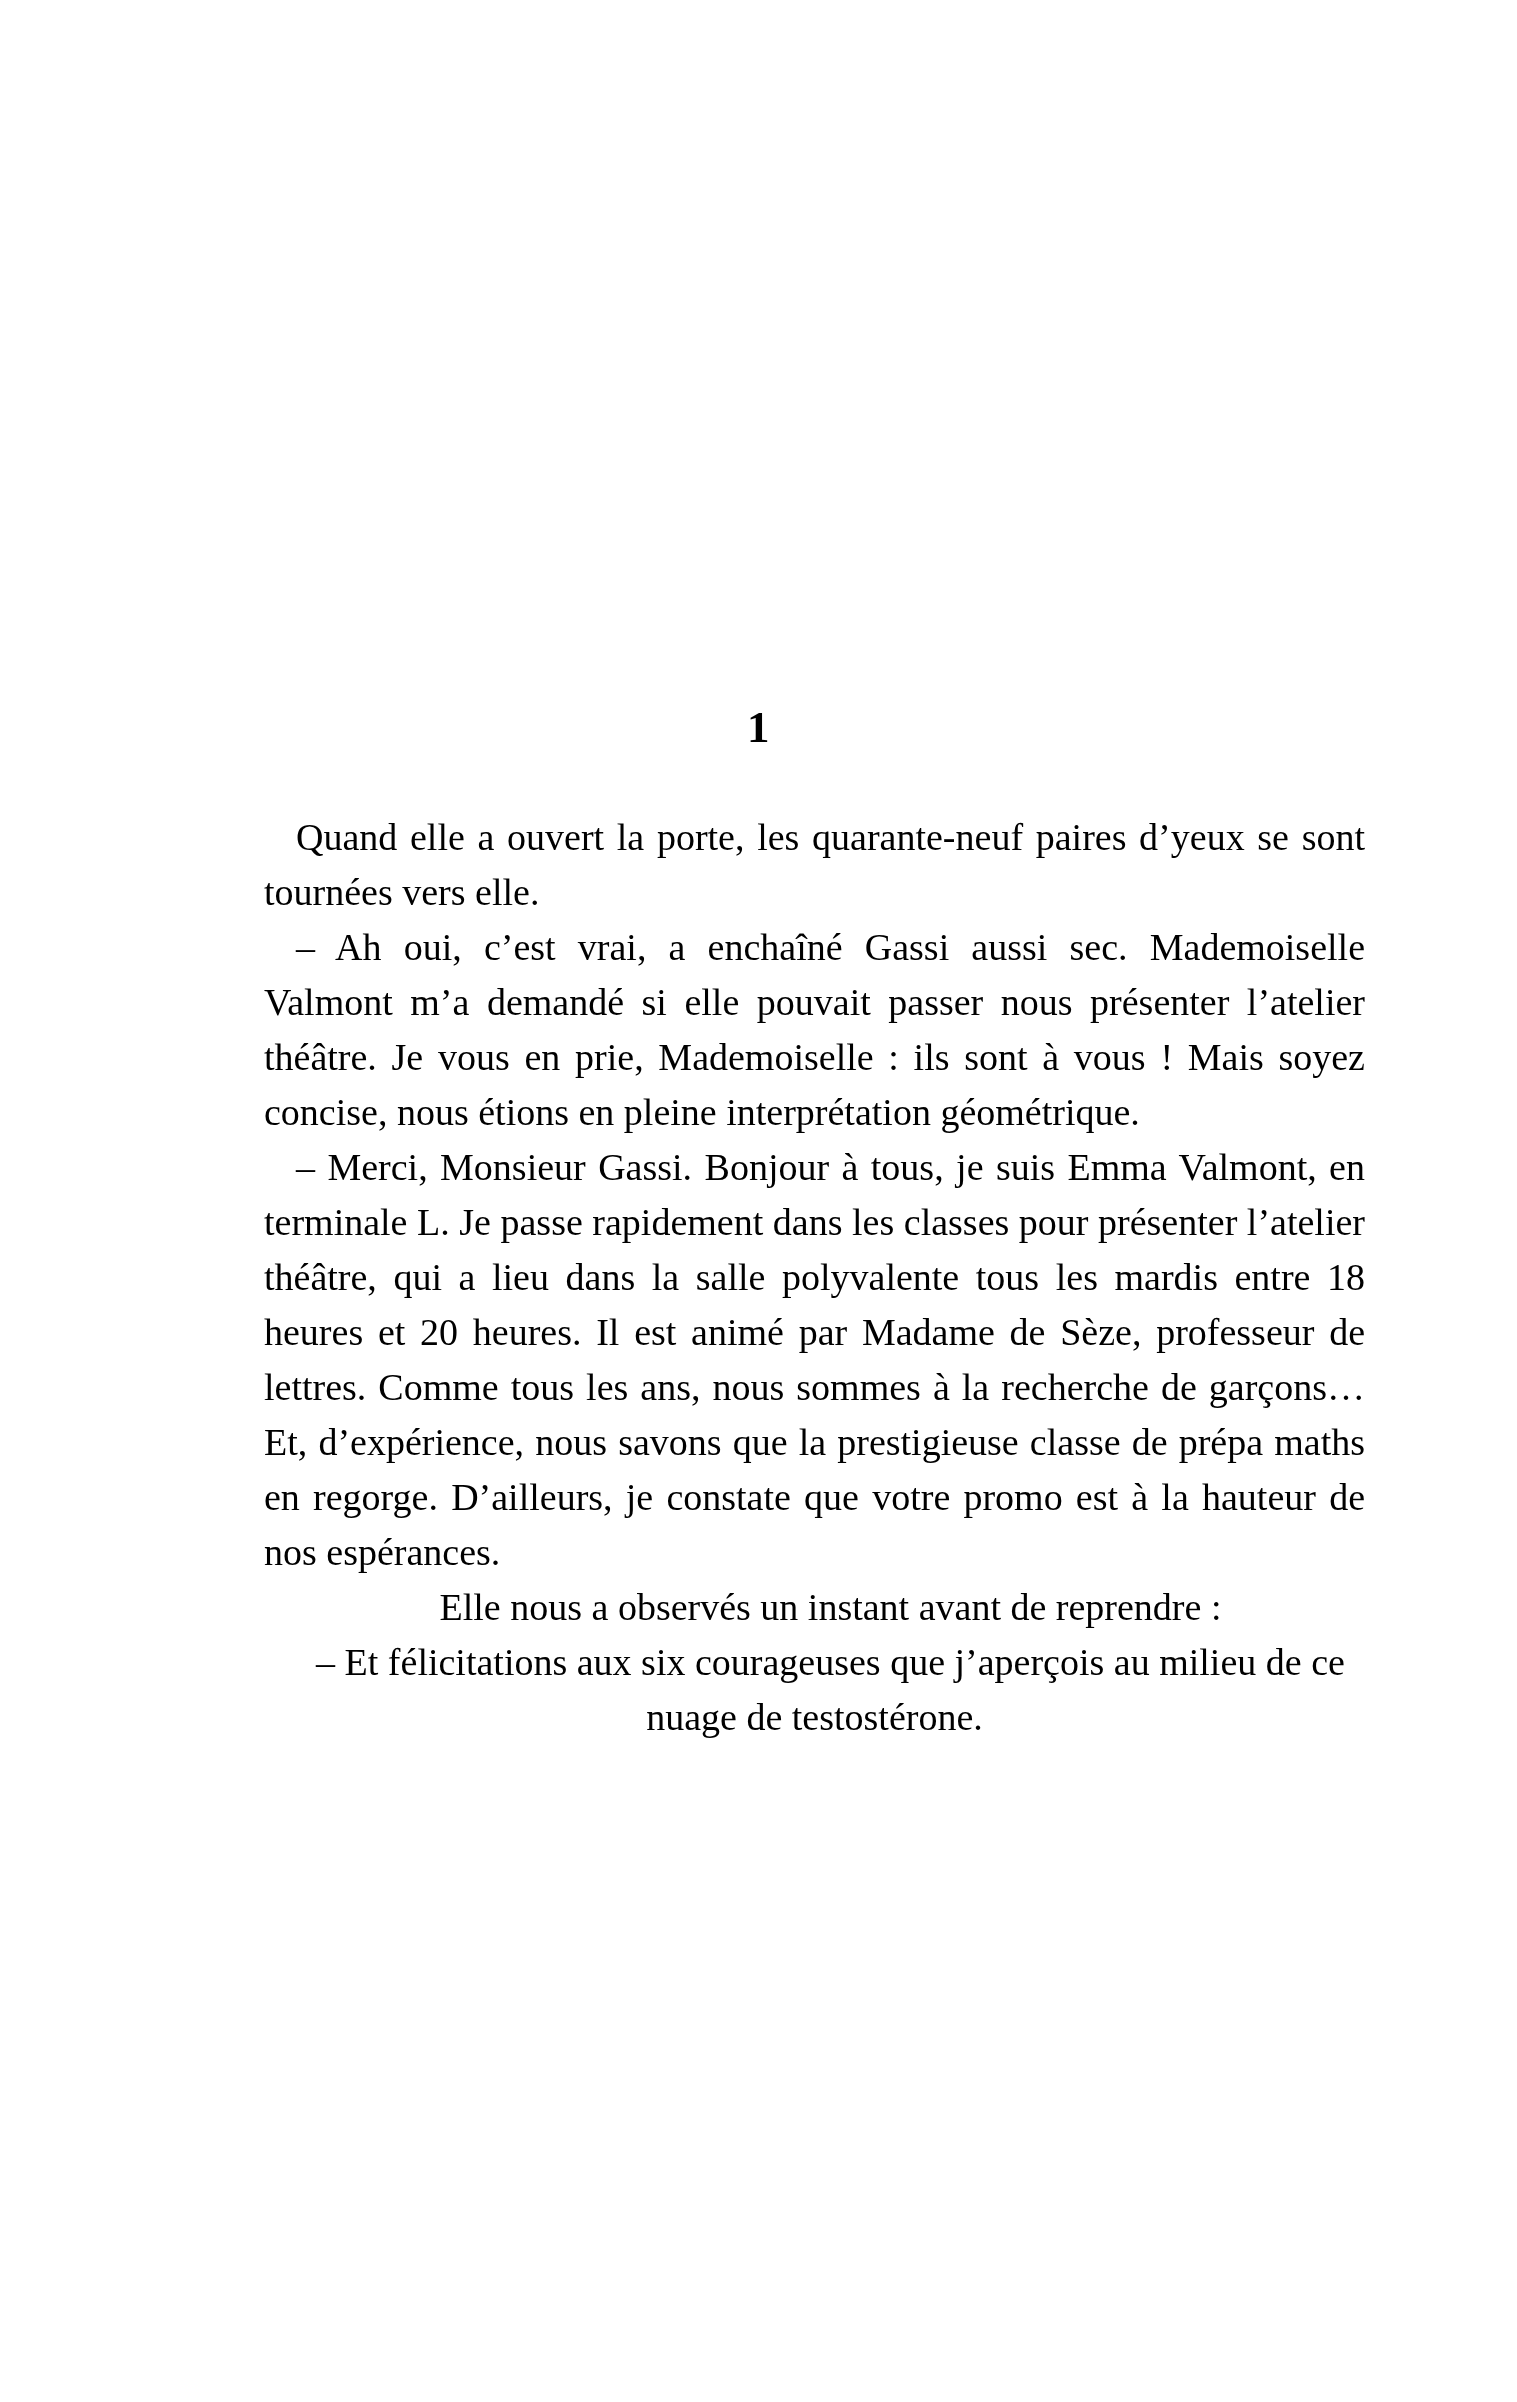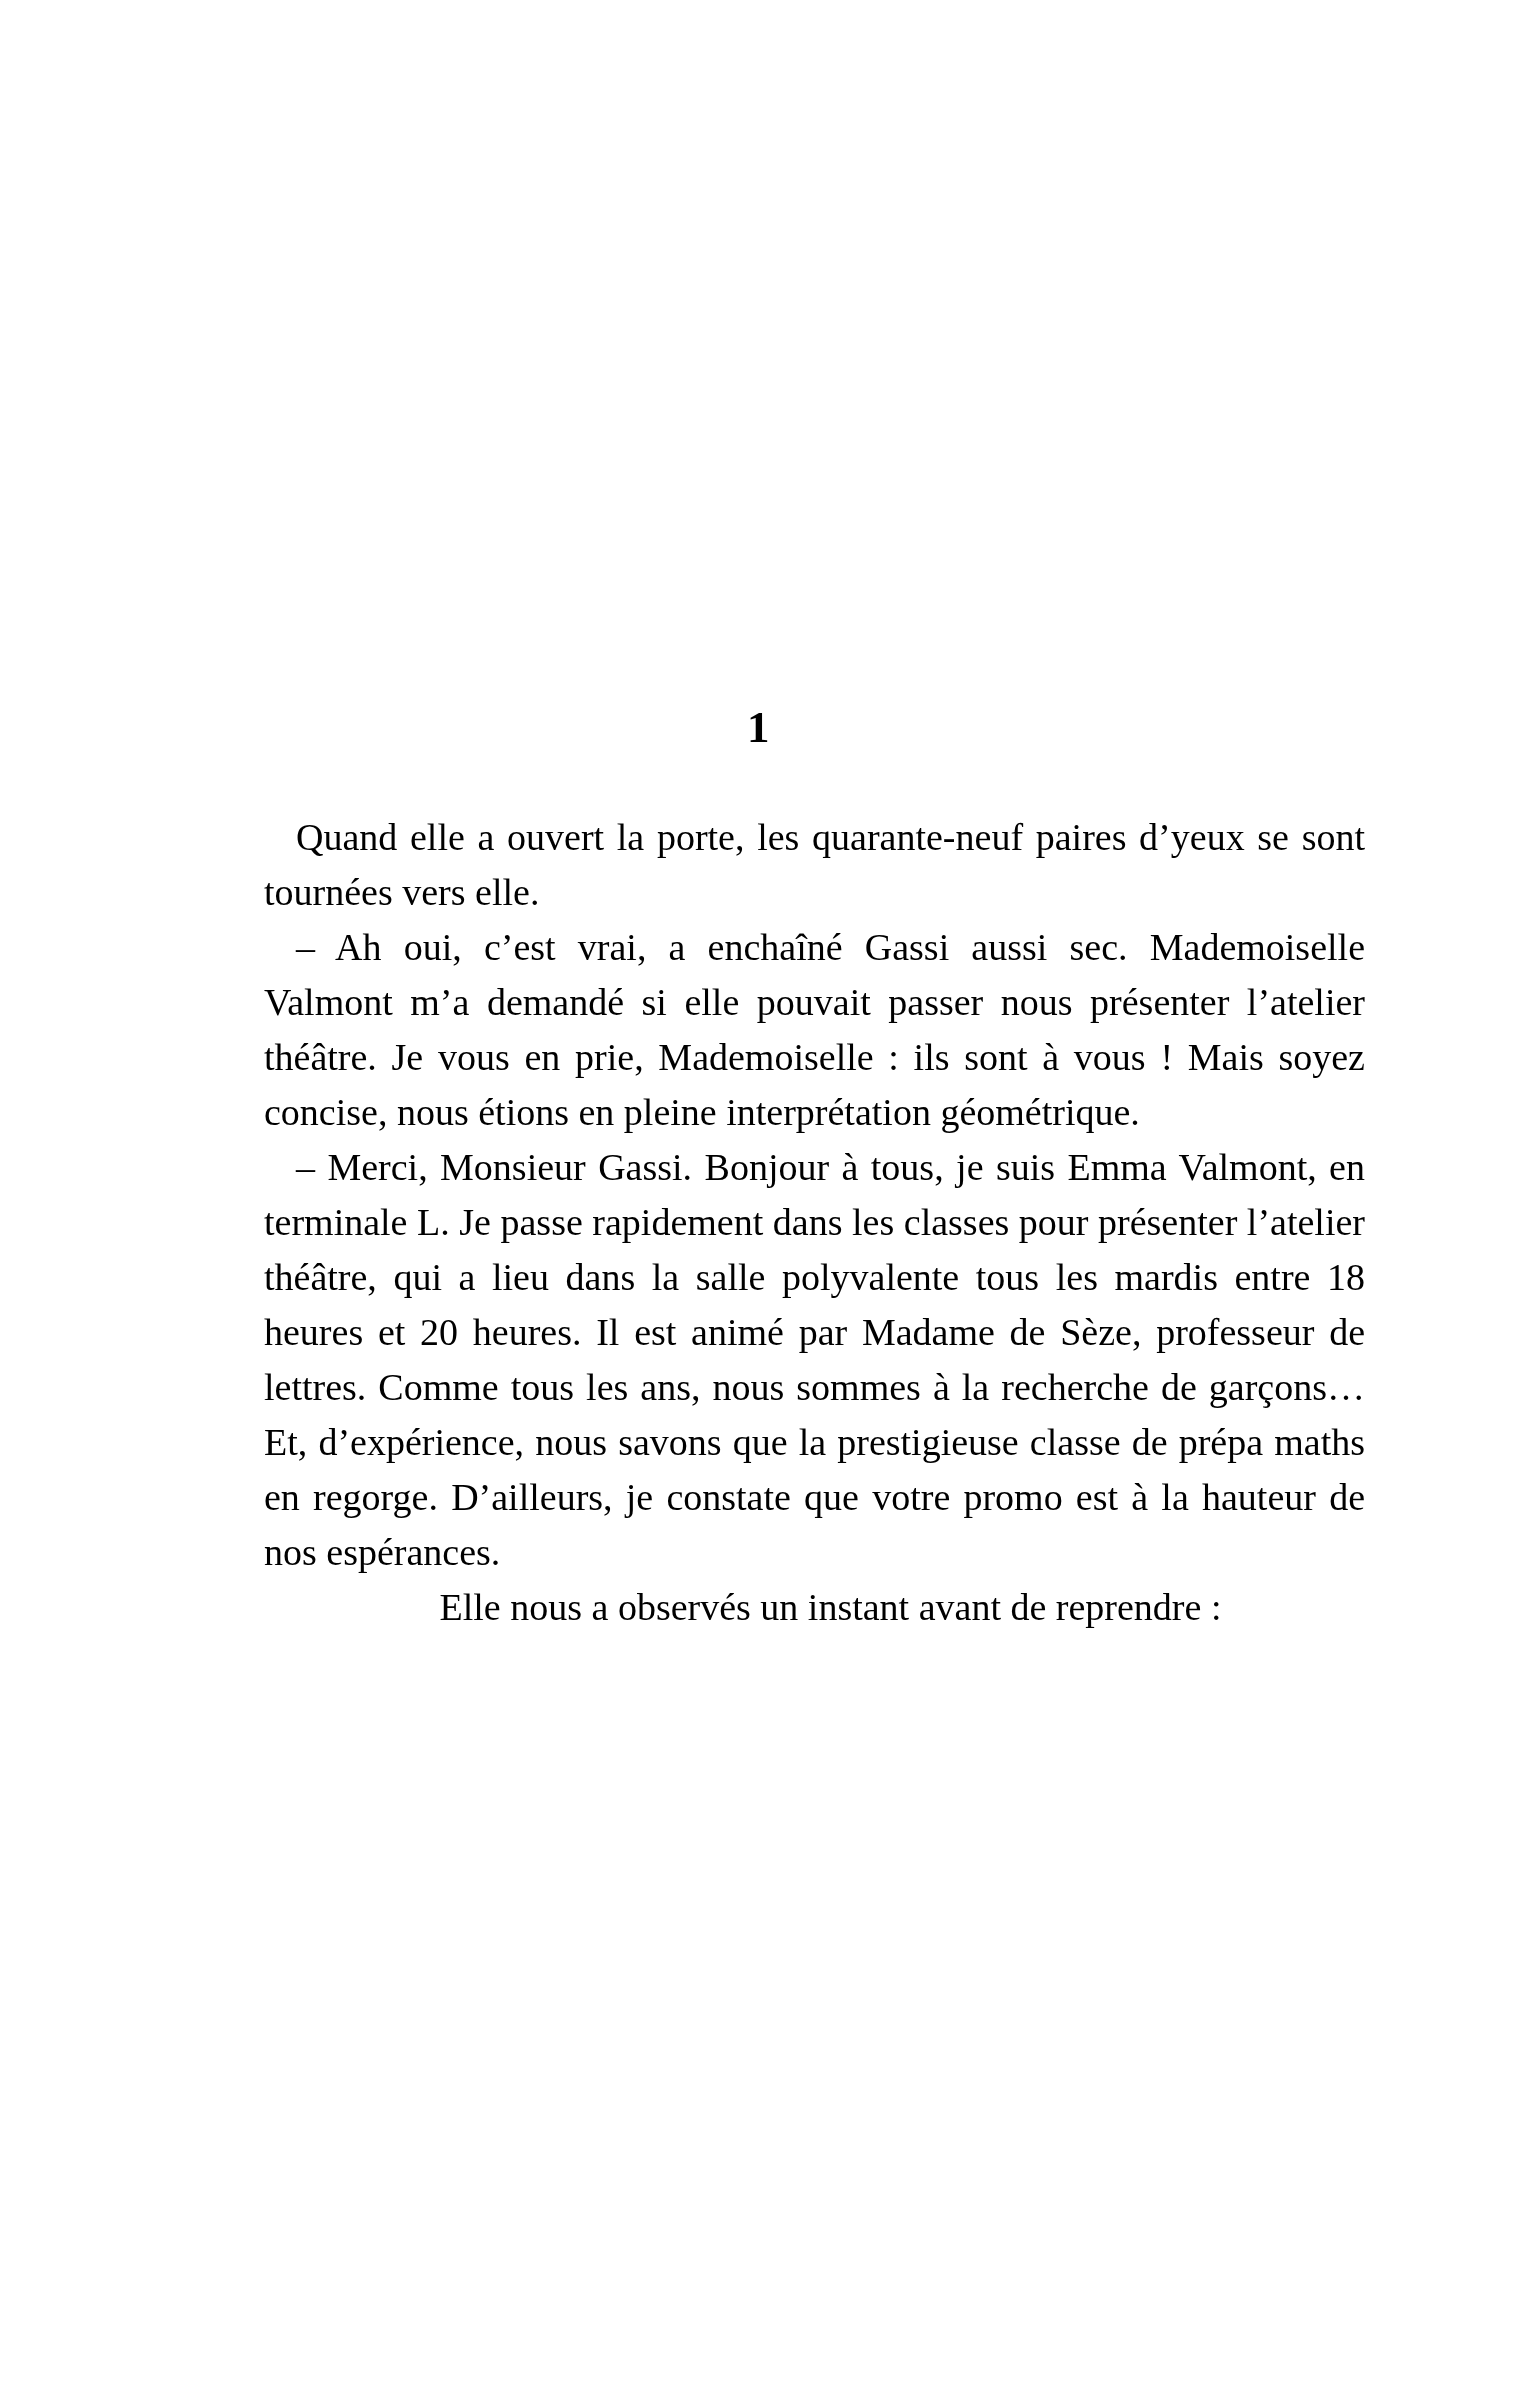--- a/index.html
+++ b/index.html
@@ -73,17 +73,18 @@
 
     <p class="para">Quand elle a ouvert la porte, les quarante-neuf paires d’yeux se sont tournées vers elle.</p>
 
     <p class="para">– Ah oui, c’est vrai, a enchaîné Gassi aussi sec. Mademoiselle Valmont m’a demandé si elle pouvait passer nous présenter l’atelier théâtre. Je vous en prie, Mademoiselle : ils sont à vous ! Mais soyez concise, nous étions en pleine interprétation géométrique.</p>
 
 
     <p class="para">– Merci, Monsieur Gassi. Bonjour à tous, je suis Emma Valmont, en terminale L. Je passe rapidement dans les classes pour présenter l’atelier théâtre, qui a lieu dans la salle polyvalente tous les mardis entre 18 heures et 20 heures. Il est animé par Madame de Sèze, professeur de lettres. Comme tous les ans, nous sommes à la recherche de garçons… Et, d’expérience, nous savons que la prestigieuse classe de prépa maths en regorge. D’ailleurs, je constate que votre promo est à la hauteur de nos espérances.</p>
 
     <p class="para ragged">Elle nous a observés un instant avant de reprendre :</p>
 
+    <p class="para ragged">– Et félicitations aux six courageuses que j’aperçois au milieu de ce nuage de testostérone.</p>
 
   </div>
 
 </div>
 
 
 </body></html>

